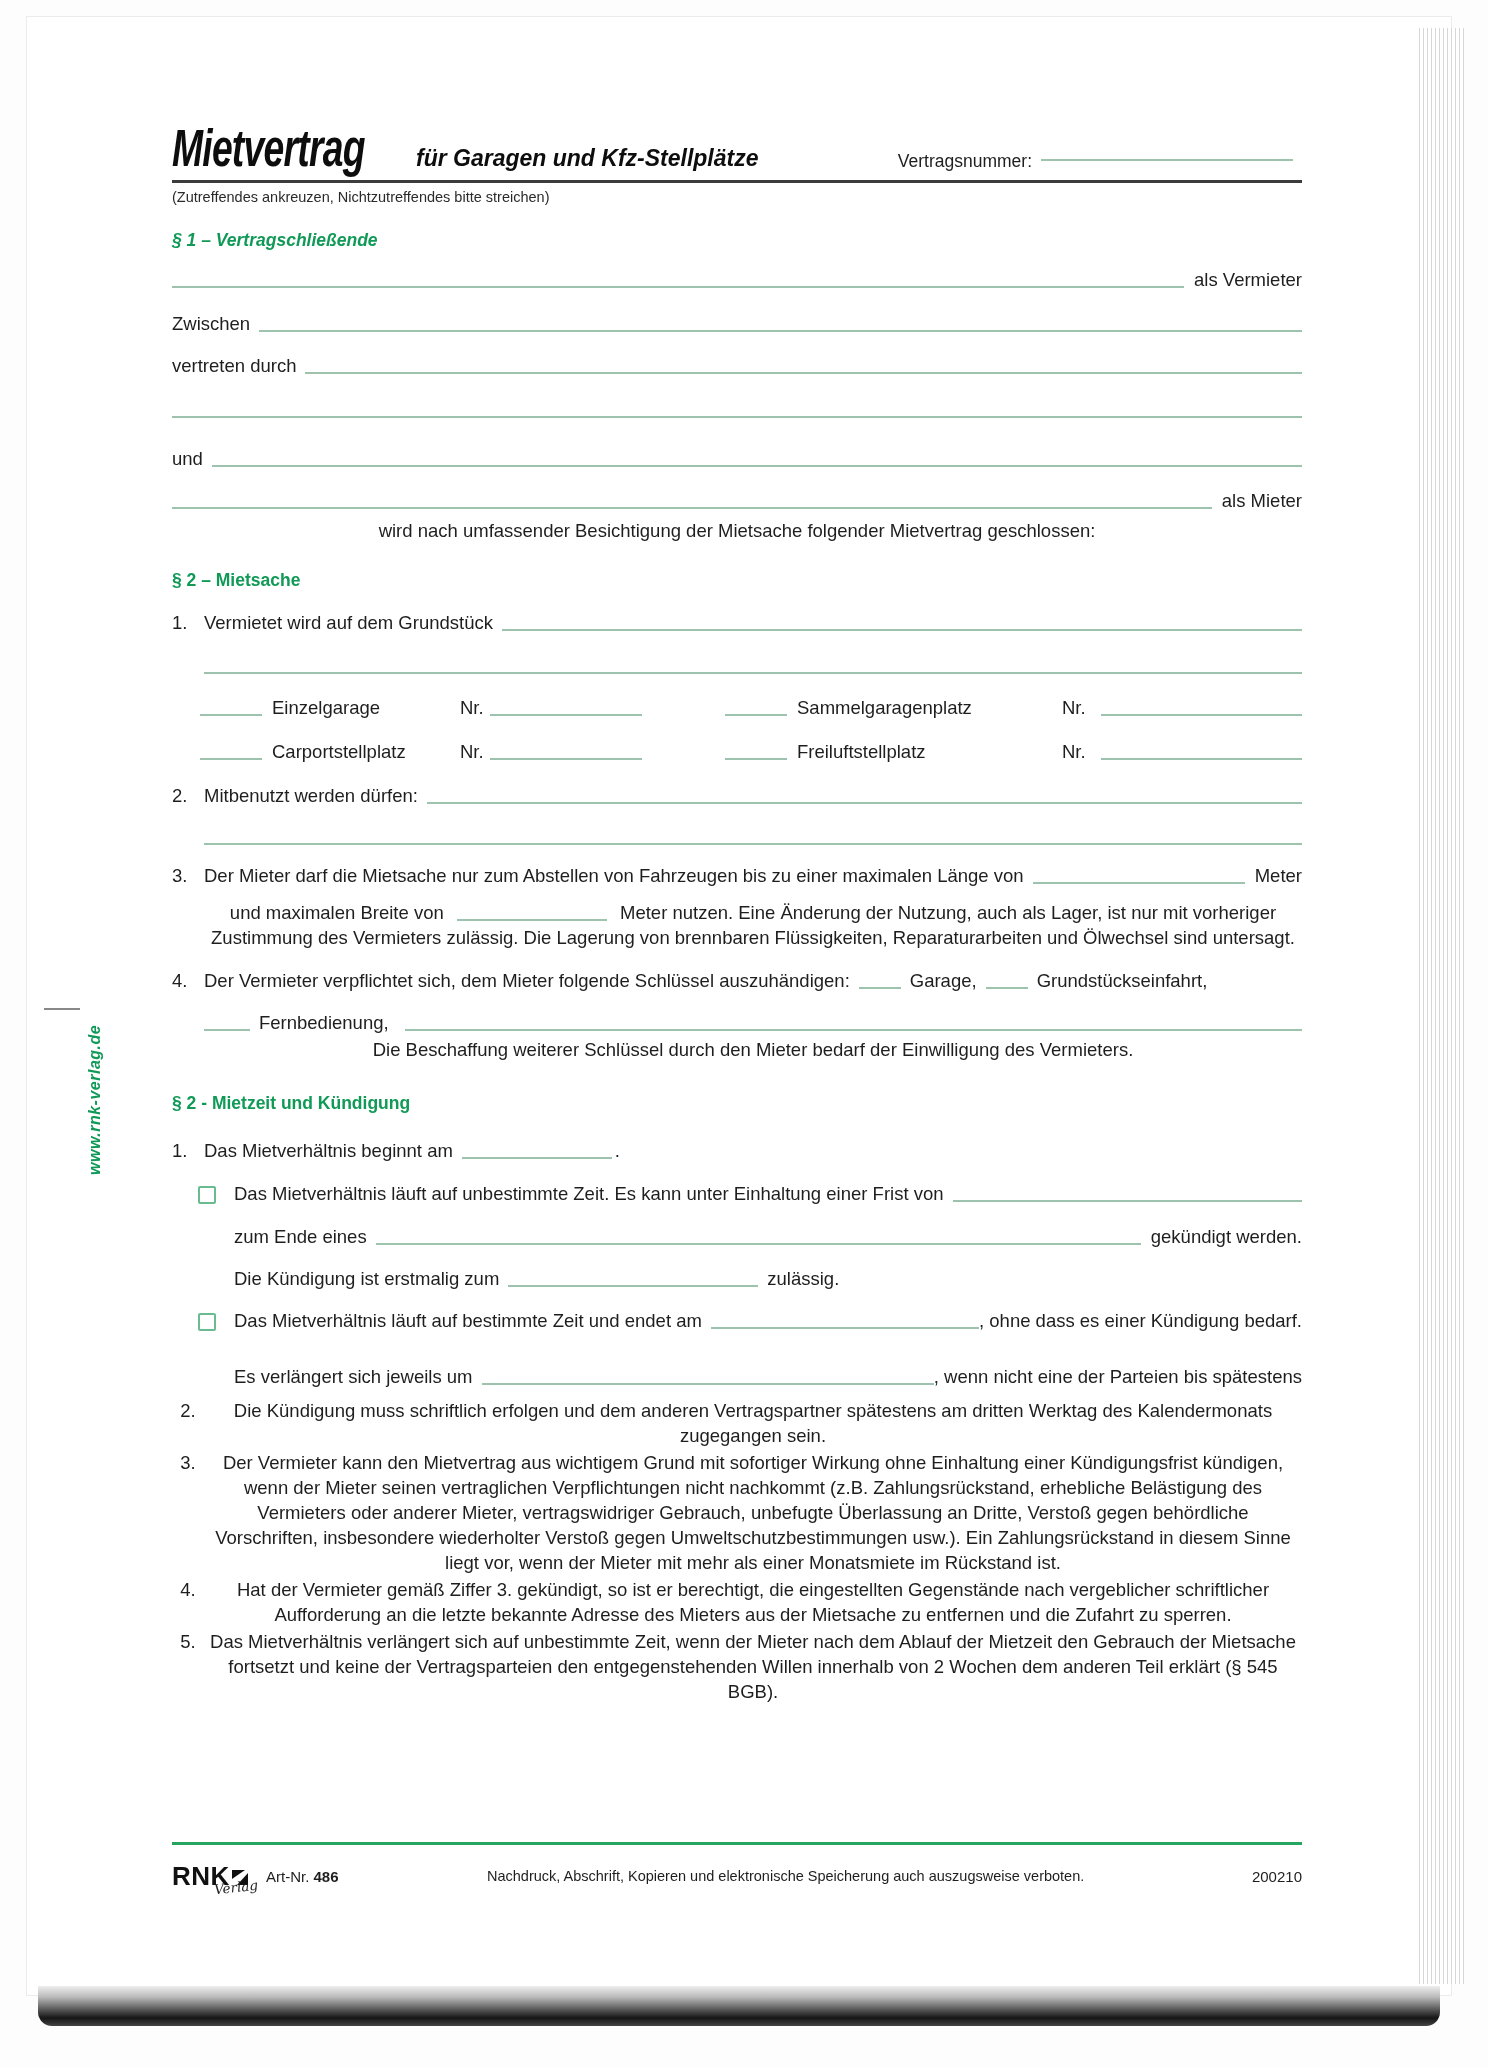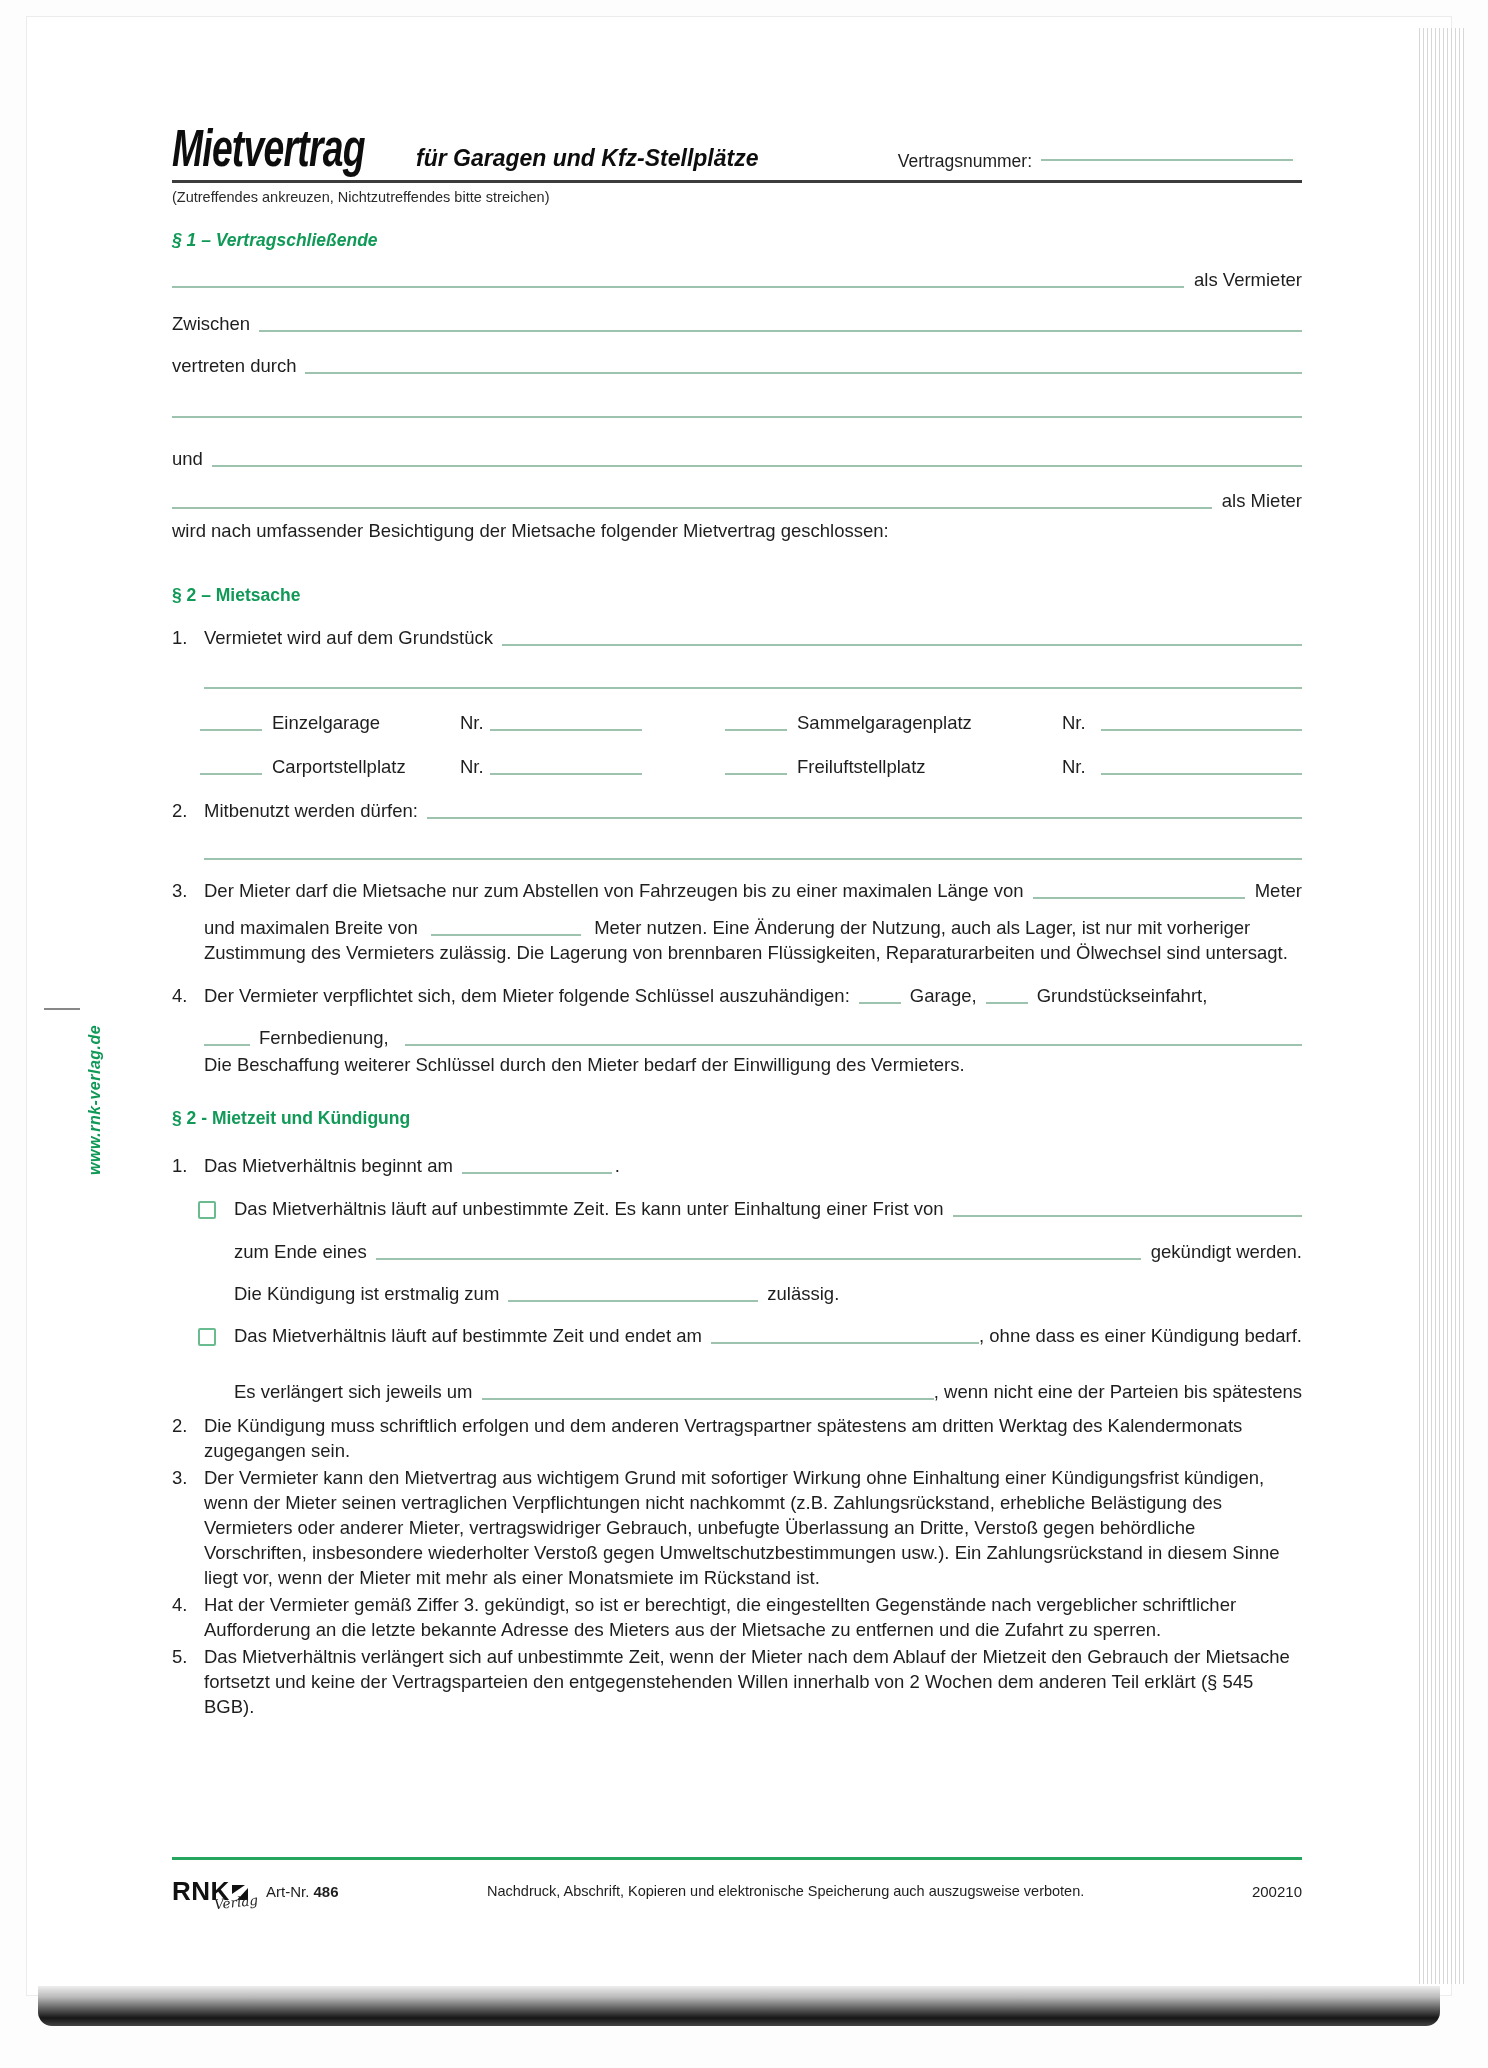--- a/index.html
+++ b/index.html
@@ -53,21 +53,21 @@
   .sec-head.it{font-style:italic;}
 
   
   .frow{display:flex;align-items:flex-end;height:27px;line-height:24px;white-space:nowrap;}
   .fill{flex:1;border-bottom:2px solid var(--line);margin:0 0 4px 9px;min-width:20px;}
   .fill.nolm{margin-left:0;}
   .bx{display:inline-block;border-bottom:2px solid var(--line);margin:0 9px 4px 9px;}
   .tail{margin-left:10px;}
   .inum{flex:0 0 32px;}
   .ind{margin-left:32px;}
-  .para{line-height:25px;}
+  .para{line-height:25px;text-align:center;}
   .item{display:flex;}
   .itext{flex:1;}
   .ibl{display:inline-block;border-bottom:2px solid var(--line);height:1em;margin-bottom:-2px;}
 
   .cb{flex:0 0 18px;height:18px;box-sizing:border-box;border:2px solid #6abc90;border-radius:2px;
       margin:0 18px 2px 26px;align-self:flex-end;background:#fff;}
   .cbind{margin-left:62px;}
 
   
   .gopt{margin-left:28px;}
@@ -132,21 +132,21 @@
   <div class="frow" style="margin-top:22px">
     <span>und</span>
     <span class="fill"></span>
   </div>
   <div class="frow" style="margin-top:15px">
     <span class="fill nolm"></span>
     <span class="tail">als Mieter</span>
   </div>
   <div class="para" style="margin-top:5px">wird nach umfassender Besichtigung der Mietsache folgender Mietvertrag geschlossen:</div>
 
-  <div class="sec-head" style="margin-top:41px">§ 2 – Mietsache</div>
+  <div class="sec-head" style="margin-top:26px">§ 2 – Mietsache</div>
 
   <div class="frow" style="margin-top:17px">
     <span class="inum">1.</span>
     <span>Vermietet wird auf dem Grundstück</span>
     <span class="fill"></span>
   </div>
   <div class="frow ind" style="margin-top:16px">
     <span class="fill nolm"></span>
   </div>
 

